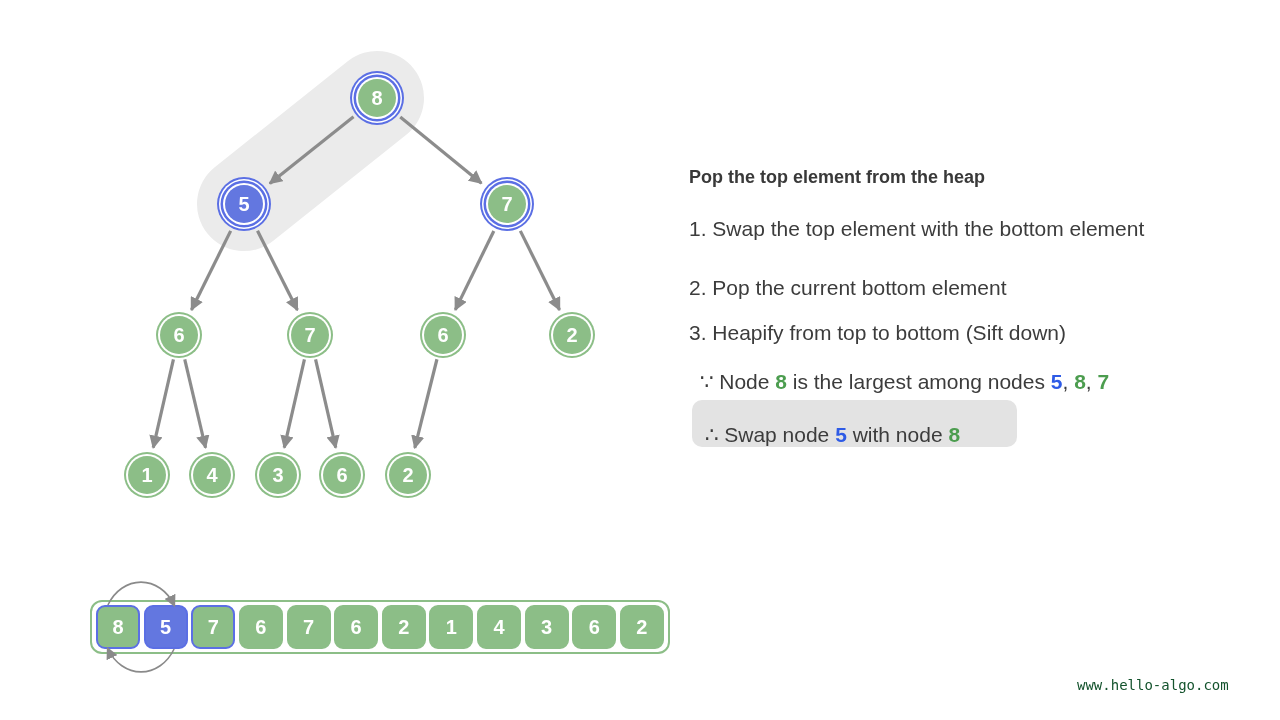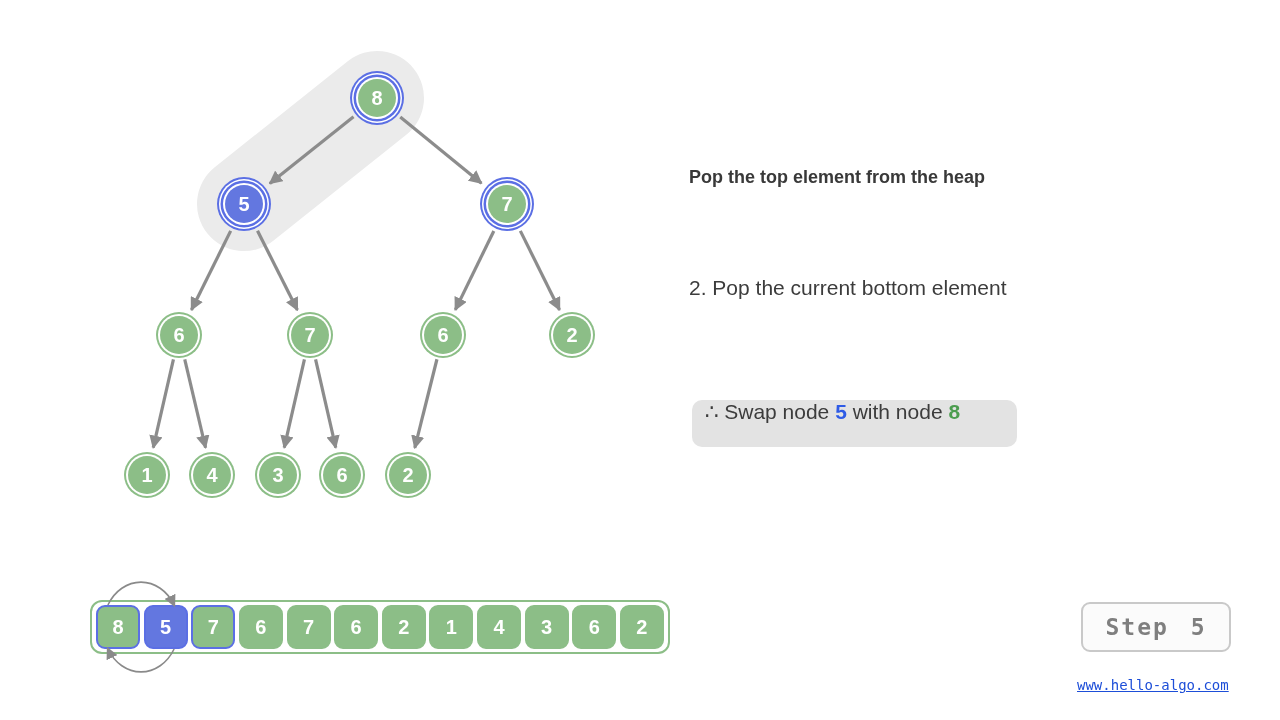--- a/index.html
+++ b/index.html
@@ -33,34 +33,34 @@
   .cell.blue{background:#6377E0;border-color:#5B6FE4;}
 
   
   .ptext{position:absolute;white-space:nowrap;color:#3C3C3C;font-size:21px;z-index:2;}
   #panel-title{left:689px;top:167px;font-size:18px;font-weight:bold;color:#393939;}
   #step-1{left:689px;top:217px;}
   #step-2{left:689px;top:276px;}
   #step-3{left:689px;top:321px;}
   #because-line{left:700px;top:370px;}
   #therefore-box{position:absolute;left:692px;top:400px;width:325px;height:47px;background:#E3E3E3;
-    border-radius:10px;z-index:2;display:flex;align-items:flex-start;padding-left:13px;box-sizing:border-box;}
+    border-radius:10px;z-index:2;display:flex;align-items:flex-end;padding-left:13px;box-sizing:border-box;}
   #therefore-box .ptext2{white-space:nowrap;color:#3C3C3C;font-size:21px;}
   .sym{font-family:"DejaVu Sans",sans-serif;}
   .num-blue{color:#2E5BE6;font-weight:bold;}
   .num-green{color:#4C9D4F;font-weight:bold;}
 
   
   #step-badge{position:absolute;left:1081px;top:602px;width:150px;height:50px;box-sizing:border-box;
     background:#FBFBFB;border:2px solid #C9C9C9;border-radius:9px;z-index:2;
     display:flex;align-items:center;justify-content:center;
     font-family:"DejaVu Sans Mono","Liberation Mono",monospace;font-weight:bold;font-size:23px;
     color:#7F7F7F;letter-spacing:2px;word-spacing:6px;}
   #watermark{position:absolute;left:1077px;top:677px;z-index:2;
-    font-family:"DejaVu Sans Mono","Liberation Mono",monospace;font-size:14px;color:#1d4ed8;text-decoration:underline;}
+    font-family:"DejaVu Sans Mono","Liberation Mono",monospace;font-size:14px;color:#14532d;}
 </style>
 </head>
 <body>
 
 <div id="stage">
 
   <svg id="tree-svg" width="1280" height="720">
     <defs>
       <marker id="arrow" viewBox="0 0 10 10" refX="9" refY="5" markerWidth="4.2" markerHeight="4.2" orient="auto">
         <path d="M0,0 L10,5 L0,10 z" fill="#8C8C8C"></path>
@@ -114,23 +114,27 @@
       <div class="cell green">6</div>
       <div class="cell green">2</div>
     </div>
 
   <svg id="swap-svg" width="1280" height="720">
     <path class="swaparc" d="M 107.9 605 A 38 45 0 0 1 174.1 605"></path>
     <path class="swaparc" d="M 174.1 649 A 38 45 0 0 1 107.9 649"></path>
   </svg>
 
   <div id="panel-title" class="ptext">Pop the top element from the heap</div>
+  <div id="step-1" class="ptext">1. Swap the top element with the bottom element</div>
   <div id="step-2" class="ptext">2. Pop the current bottom element</div>
+  <div id="step-3" class="ptext">3. Heapify from top to bottom (Sift down)</div>
 
+  <div id="because-line" class="ptext">
+    <span class="sym">∵</span><span> Node </span><span class="num-green">8</span><span> is the largest among nodes </span><span class="num-blue">5</span><span>, </span><span class="num-green">8</span><span>, </span><span class="num-green">7</span>
+  </div>
 
   <div id="therefore-box">
     <span class="ptext2"><span class="sym">∴</span><span> Swap node </span><span class="num-blue">5</span><span> with node </span><span class="num-green">8</span></span>
   </div>
 
-  <div id="step-badge">Step 5</div>
   <div id="watermark">www.hello-algo.com</div>
 
 </div>
 
 </body></html>

